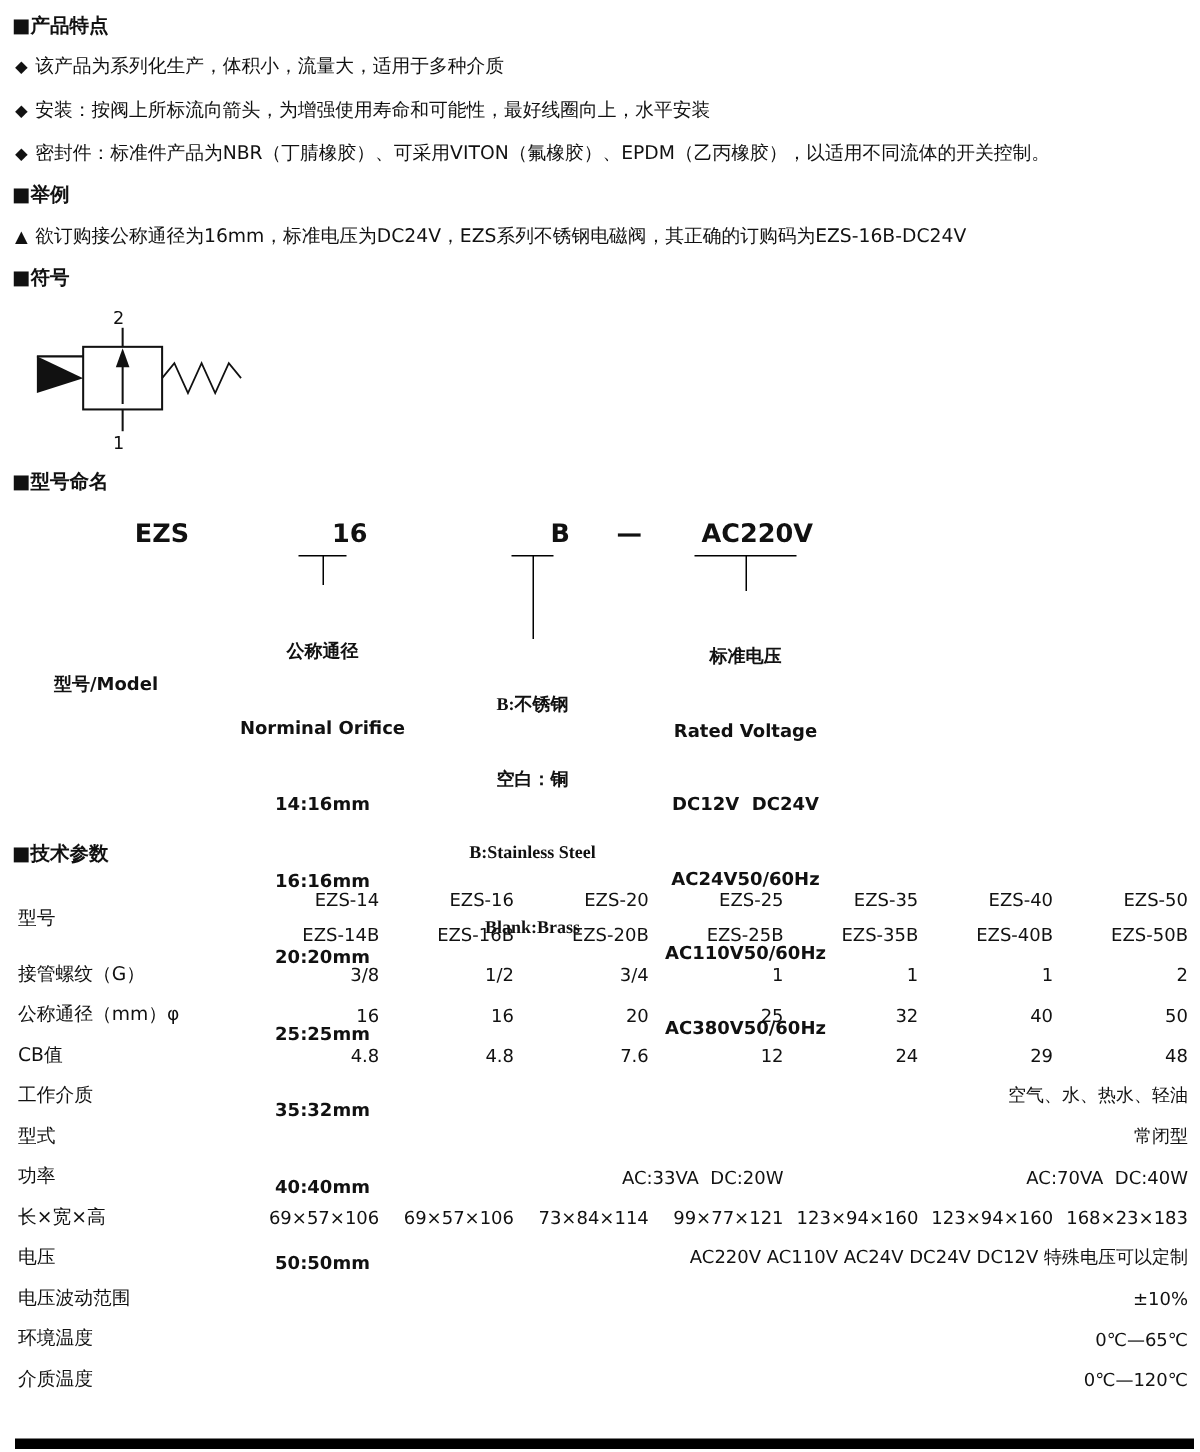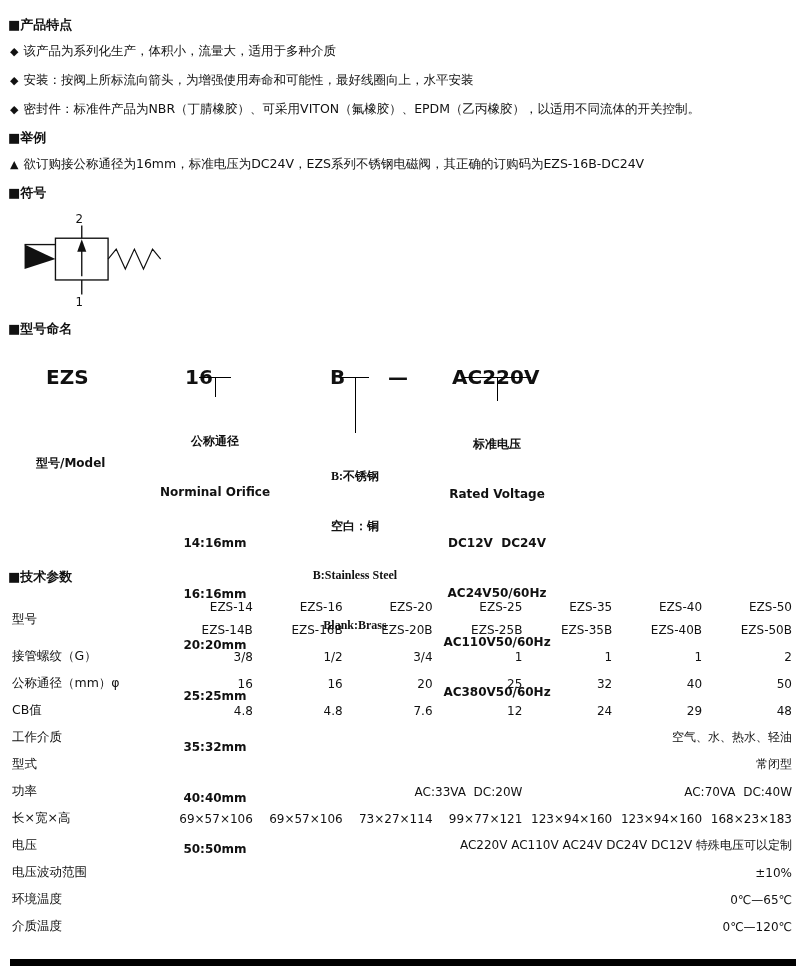--- a/index.html
+++ b/index.html
@@ -7,21 +7,21 @@
   body {
     width: 800px;
     color: #111;
     font-family: "DejaVu Sans", "Liberation Sans", sans-serif;
   }
   .page {
     position: relative;
     width: 800px;
     height: 968px;
     overflow: hidden;
-    padding: 15px 8px 0 8px;
+    padding: 8px 8px 0 8px;
     background: #fff;
   }
   .sec-title {
     font-size: 13px;
     font-weight: bold;
     line-height: 16px;
     margin: 0 0 10px 0;
   }
   .sec-title.mt { margin-top: 12px; }
   .bullet-line {
@@ -38,24 +38,24 @@
 
   
   .naming {
     position: relative;
     height: 218px;
     margin-top: 8px;
     font-size: 12px;
   }
   .code {
     position: absolute;
-    top: 20px;
-    font-size: 20px;
+    top: 6px;
+    font-size: 17px;
     font-weight: bold;
-    text-align: left;
+    text-align: right;
     line-height: 20px;
   }
   .code-ezs   { left: 38px;  width: 80px; }
   .code-16    { left: 177px; width: 60px; }
   .code-b     { left: 322px; width: 50px; }
   .code-dash  { left: 380px; width: 40px; }
   .code-volt  { left: 444px; width: 90px; }
   .uline { position: absolute; top: 30px; height: 0; border-top: 1.5px solid #000; }
   .uline-16   { left: 191px; width: 32px; }
   .uline-b    { left: 333px; width: 28px; }
@@ -294,21 +294,21 @@
       <tr>
         <td class="label">功率</td>
         <td colspan="4">AC:33VA&nbsp;&nbsp;DC:20W</td>
         <td colspan="3">AC:70VA&nbsp;&nbsp;DC:40W</td>
       </tr>
 
       <tr>
         <td class="label">长×宽×高</td>
         <td>69×57×106</td>
         <td>69×57×106</td>
-        <td>73×27×114</td>
+        <td>73×84×114</td>
         <td>99×77×121</td>
         <td>123×94×160</td>
         <td>123×94×160</td>
         <td>168×23×183</td>
       </tr>
 
       <tr>
         <td class="label">电压</td>
         <td colspan="7">AC220V AC110V AC24V DC24V DC12V 特殊电压可以定制</td>
       </tr>

